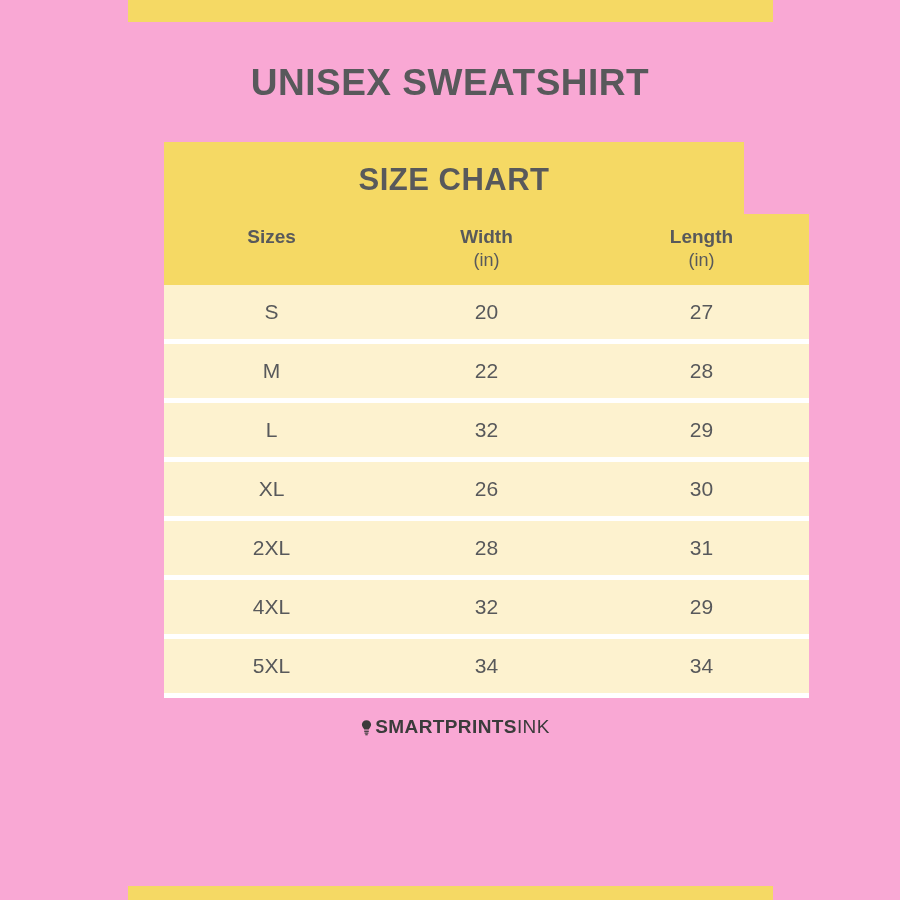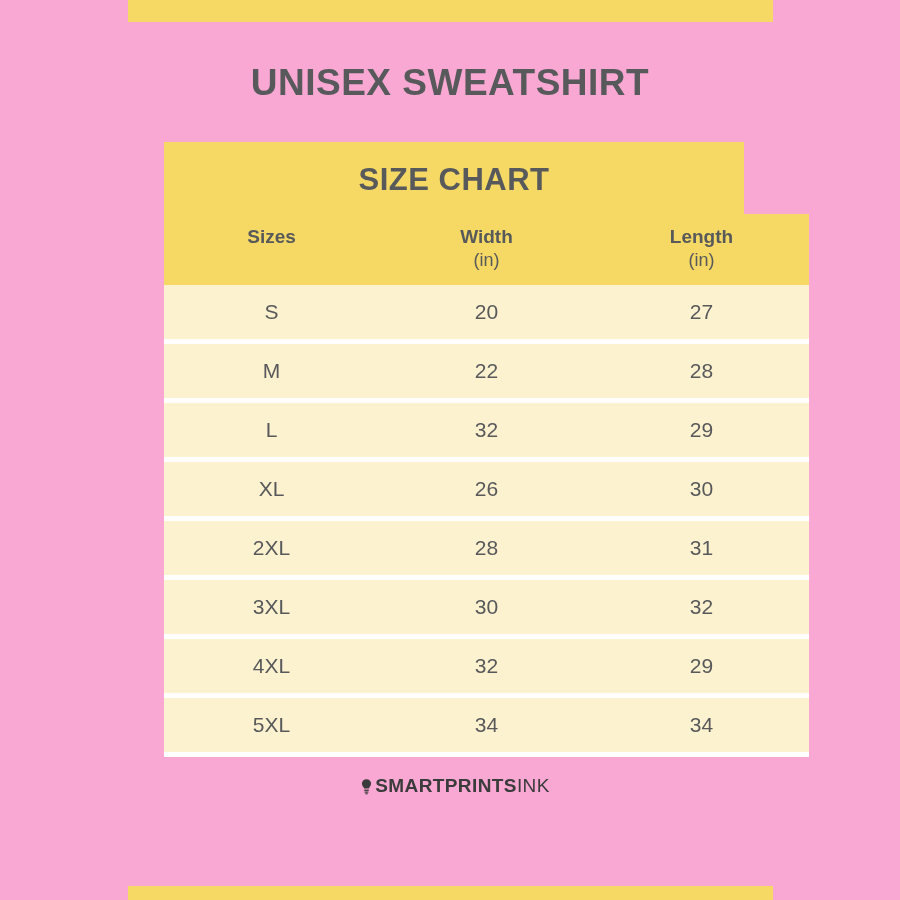--- a/index.html
+++ b/index.html
@@ -178,25 +178,20 @@
           <td>XL</td>
           <td>26</td>
           <td>30</td>
         </tr>
         <tr>
           <td>2XL</td>
           <td>28</td>
           <td>31</td>
         </tr>
         <tr>
-          <td>3XL</td>
-          <td>30</td>
-          <td>32</td>
-        </tr>
-        <tr>
           <td>4XL</td>
           <td>32</td>
           <td>29</td>
         </tr>
         <tr>
           <td>5XL</td>
           <td>34</td>
           <td>34</td>
         </tr>
       </tbody>

